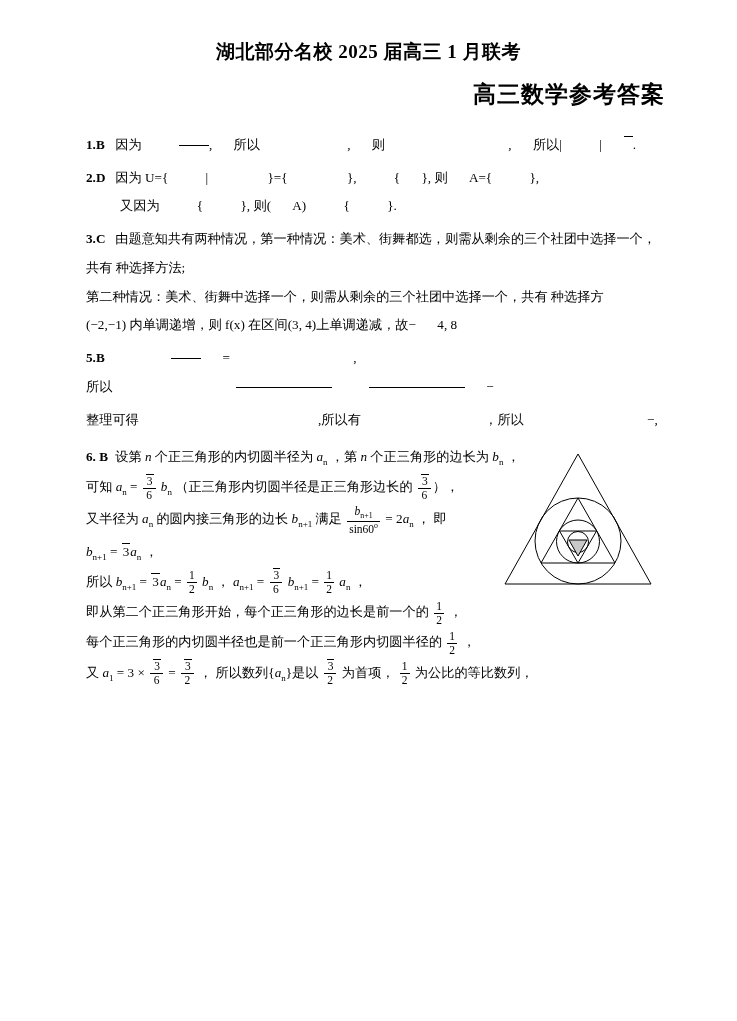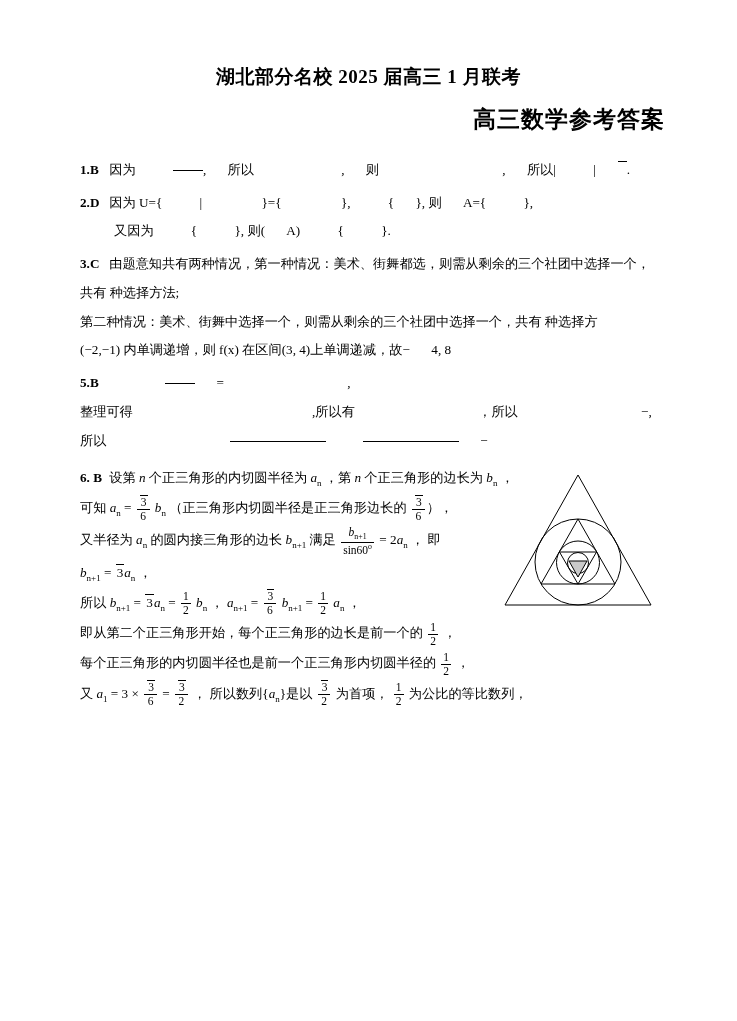--- a/index.html
+++ b/index.html
@@ -16,37 +16,37 @@
     position: relative;
     width: 737px;
     height: 1021px;
     box-sizing: border-box;
     padding: 0 72px;
   }
   .title-main {
     text-align: center;
     font-size: 19px;
     font-weight: bold;
-    margin-top: 64px;
+    margin-top: 39px;
     letter-spacing: 0.5px;
   }
   .title-sub {
     text-align: right;
     font-size: 23px;
     font-weight: bold;
     margin-top: 14px;
     letter-spacing: 1px;
   }
   .body-block {
     margin-top: 22px;
     font-size: 13.2px;
     line-height: 1.95;
   }
   .para {
-    margin: 0 0 7px 8px;
+    margin: 0 0 7px 14px;
     text-align: left;
   }
   .para.tight { margin-bottom: 3px; }
   .lbl {
     font-weight: bold;
     display: inline-block;
     min-width: 26px;
   }
   .gap-xs { display: inline-block; width: 18px; }
   .gap-s { display: inline-block; width: 34px; }
@@ -154,31 +154,31 @@
       <span>(−2,−1) 内单调递增，则 f(x) 在区间(3, 4)上单调递减，故</span><span>−</span>
       <span class="gap-xs"></span><span>4,        8</span>
     </div>
 
     <div class="para tight">
       <span class="lbl">5.B</span>
       <span class="gap-m"></span><span class="frac-line"></span>
       <span class="gap-xs"></span><span>=</span>
       <span class="gap-xl"></span><span>,</span>
     </div>
+    <div class="para">
+      <span>所以</span>
+      <span class="gap-xl"></span><span class="frac-line w90"></span>
+      <span class="gap-s"></span><span class="frac-line w90"></span>
+      <span class="gap-xs"></span><span>−</span>
+    </div>
     <div class="para tight">
       <span>整理可得</span>
       <span class="gap-xl"></span><span class="gap-m"></span><span>,所以有</span>
       <span class="gap-xl"></span><span>，所以</span>
       <span class="gap-xl"></span><span>−,</span>
-    </div>
-    <div class="para">
-      <span>所以</span>
-      <span class="gap-xl"></span><span class="frac-line w90"></span>
-      <span class="gap-s"></span><span class="frac-line w90"></span>
-      <span class="gap-xs"></span><span>−</span>
     </div>
 
     <div class="block-6 sec6">
 
       <div class="fig">
         <svg viewBox="0 0 158 145" width="158" height="145">
           <g fill="none" stroke="#000" stroke-width="1">
 
             <polygon points="79,6 152,136 6,136"></polygon>
 

